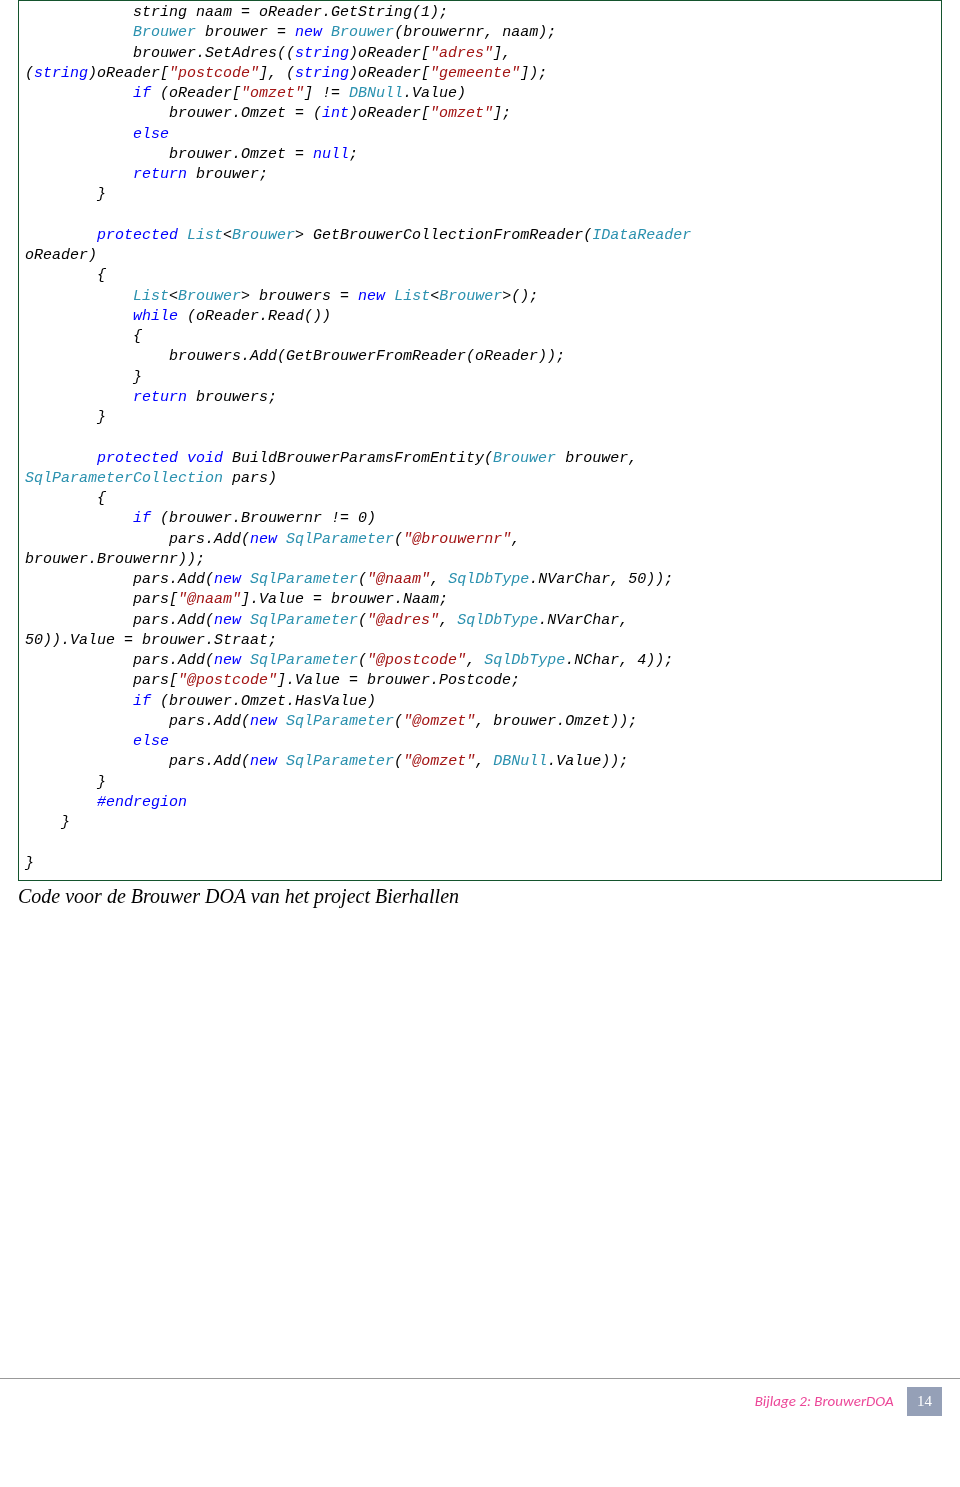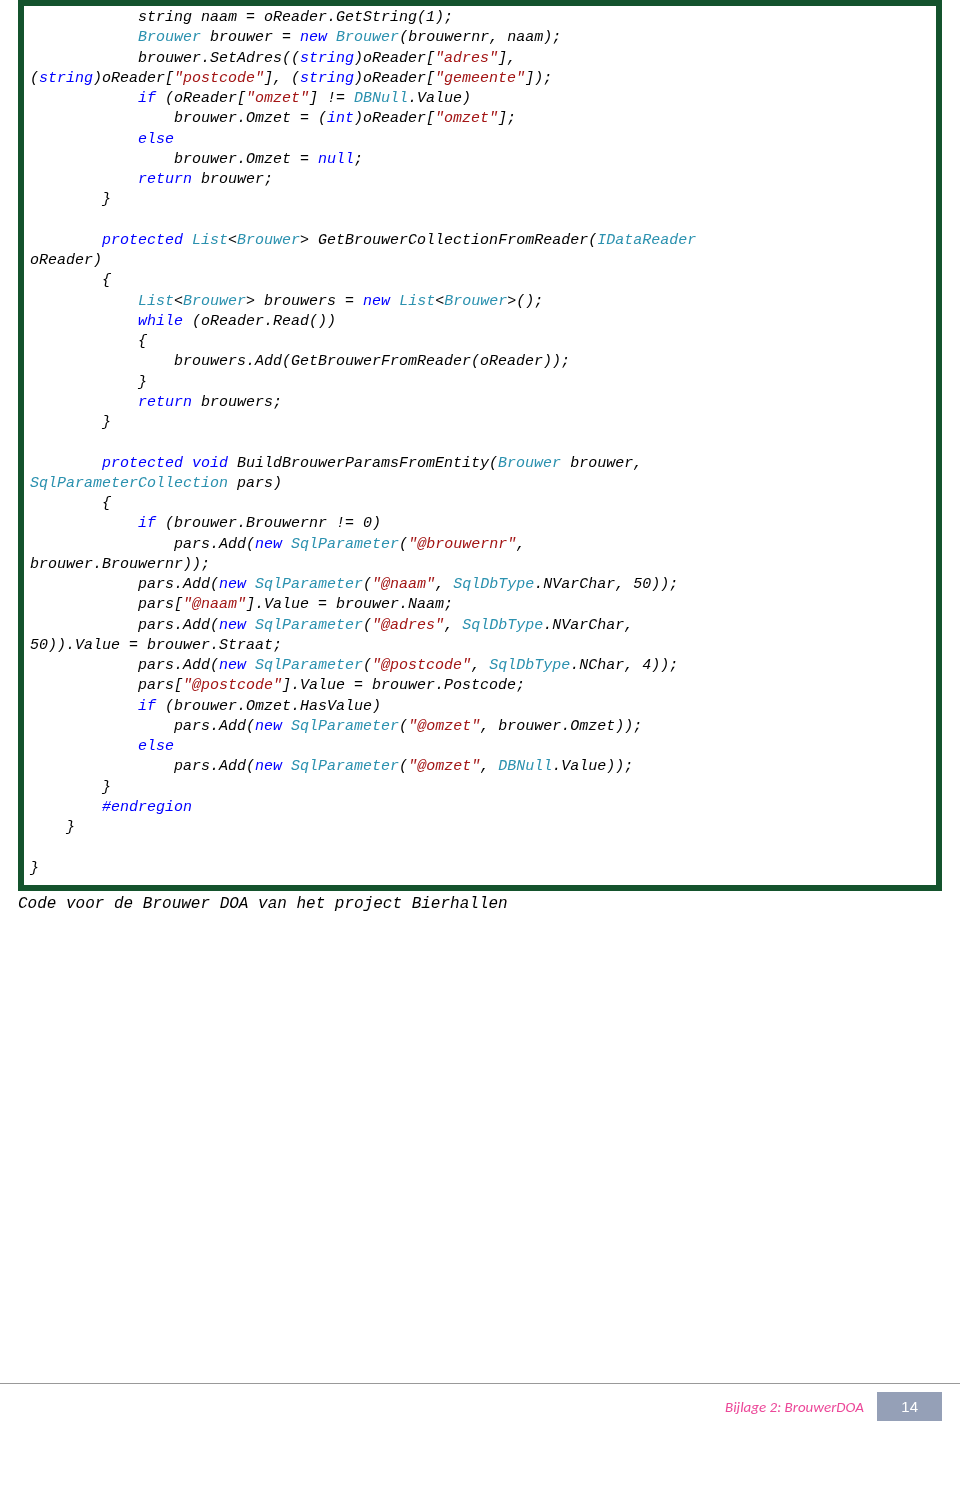--- a/index.html
+++ b/index.html
@@ -6,31 +6,31 @@
     margin: 0;
     padding: 0;
     font-family: "Courier New", monospace;
     font-style: italic;
     font-size: 15px;
     background: #fff;
     color: #000;
     width: 960px;
   }
   .code-box {
-    border: 6px solid #14532d;
+    border: 1px solid #14532d;
     margin: 0 18px 0 18px;
     padding: 2px 6px 6px 6px;
     line-height: 1.35;
     white-space: pre;
     overflow: hidden;
   }
   .caption {
-    font-family: Liberation Mono, monospace;
+    font-family: Liberation Serif, serif;
     font-style: italic;
-    font-size: 16px;
+    font-size: 20px;
     margin: 4px 0 0 18px;
   }
   .kw  { color: #0000FF; }   
   .typ { color: #2B91AF; }   
   .str { color: #A31515; }   
   
   .footer-wrap {
     margin-top: 470px;
     border-top: 1px solid #999;
     padding: 8px 18px 0 0;
@@ -40,23 +40,23 @@
     font-size: 15px;
   }
   .footer-label {
     color: #ec4899;
     margin-right: 10px;
   }
   .footer-pagenum {
     display: inline-block;
     background: #95A0B7;
     color: #fff;
-    padding: 6px 24px;
+    padding: 6px 10px;
     font-style: normal;
-    font-family: Liberation Sans, sans-serif;
+    font-family: Liberation Serif, serif;
   }
 </style>
 </head>
 <body>
 
 <div class="code-box"><span>            string naam = oReader.GetString(1);</span>
 <span>            </span><span class="typ">Brouwer</span><span> brouwer = </span><span class="kw">new</span><span> </span><span class="typ">Brouwer</span><span>(brouwernr, naam);</span>
 <span>            brouwer.SetAdres((</span><span class="kw">string</span><span>)oReader[</span><span class="str">"adres"</span><span>], </span>
 <span>(</span><span class="kw">string</span><span>)oReader[</span><span class="str">"postcode"</span><span>], (</span><span class="kw">string</span><span>)oReader[</span><span class="str">"gemeente"</span><span>]);</span>
 <span>            </span><span class="kw">if</span><span> (oReader[</span><span class="str">"omzet"</span><span>] != </span><span class="typ">DBNull</span><span>.Value)</span>

